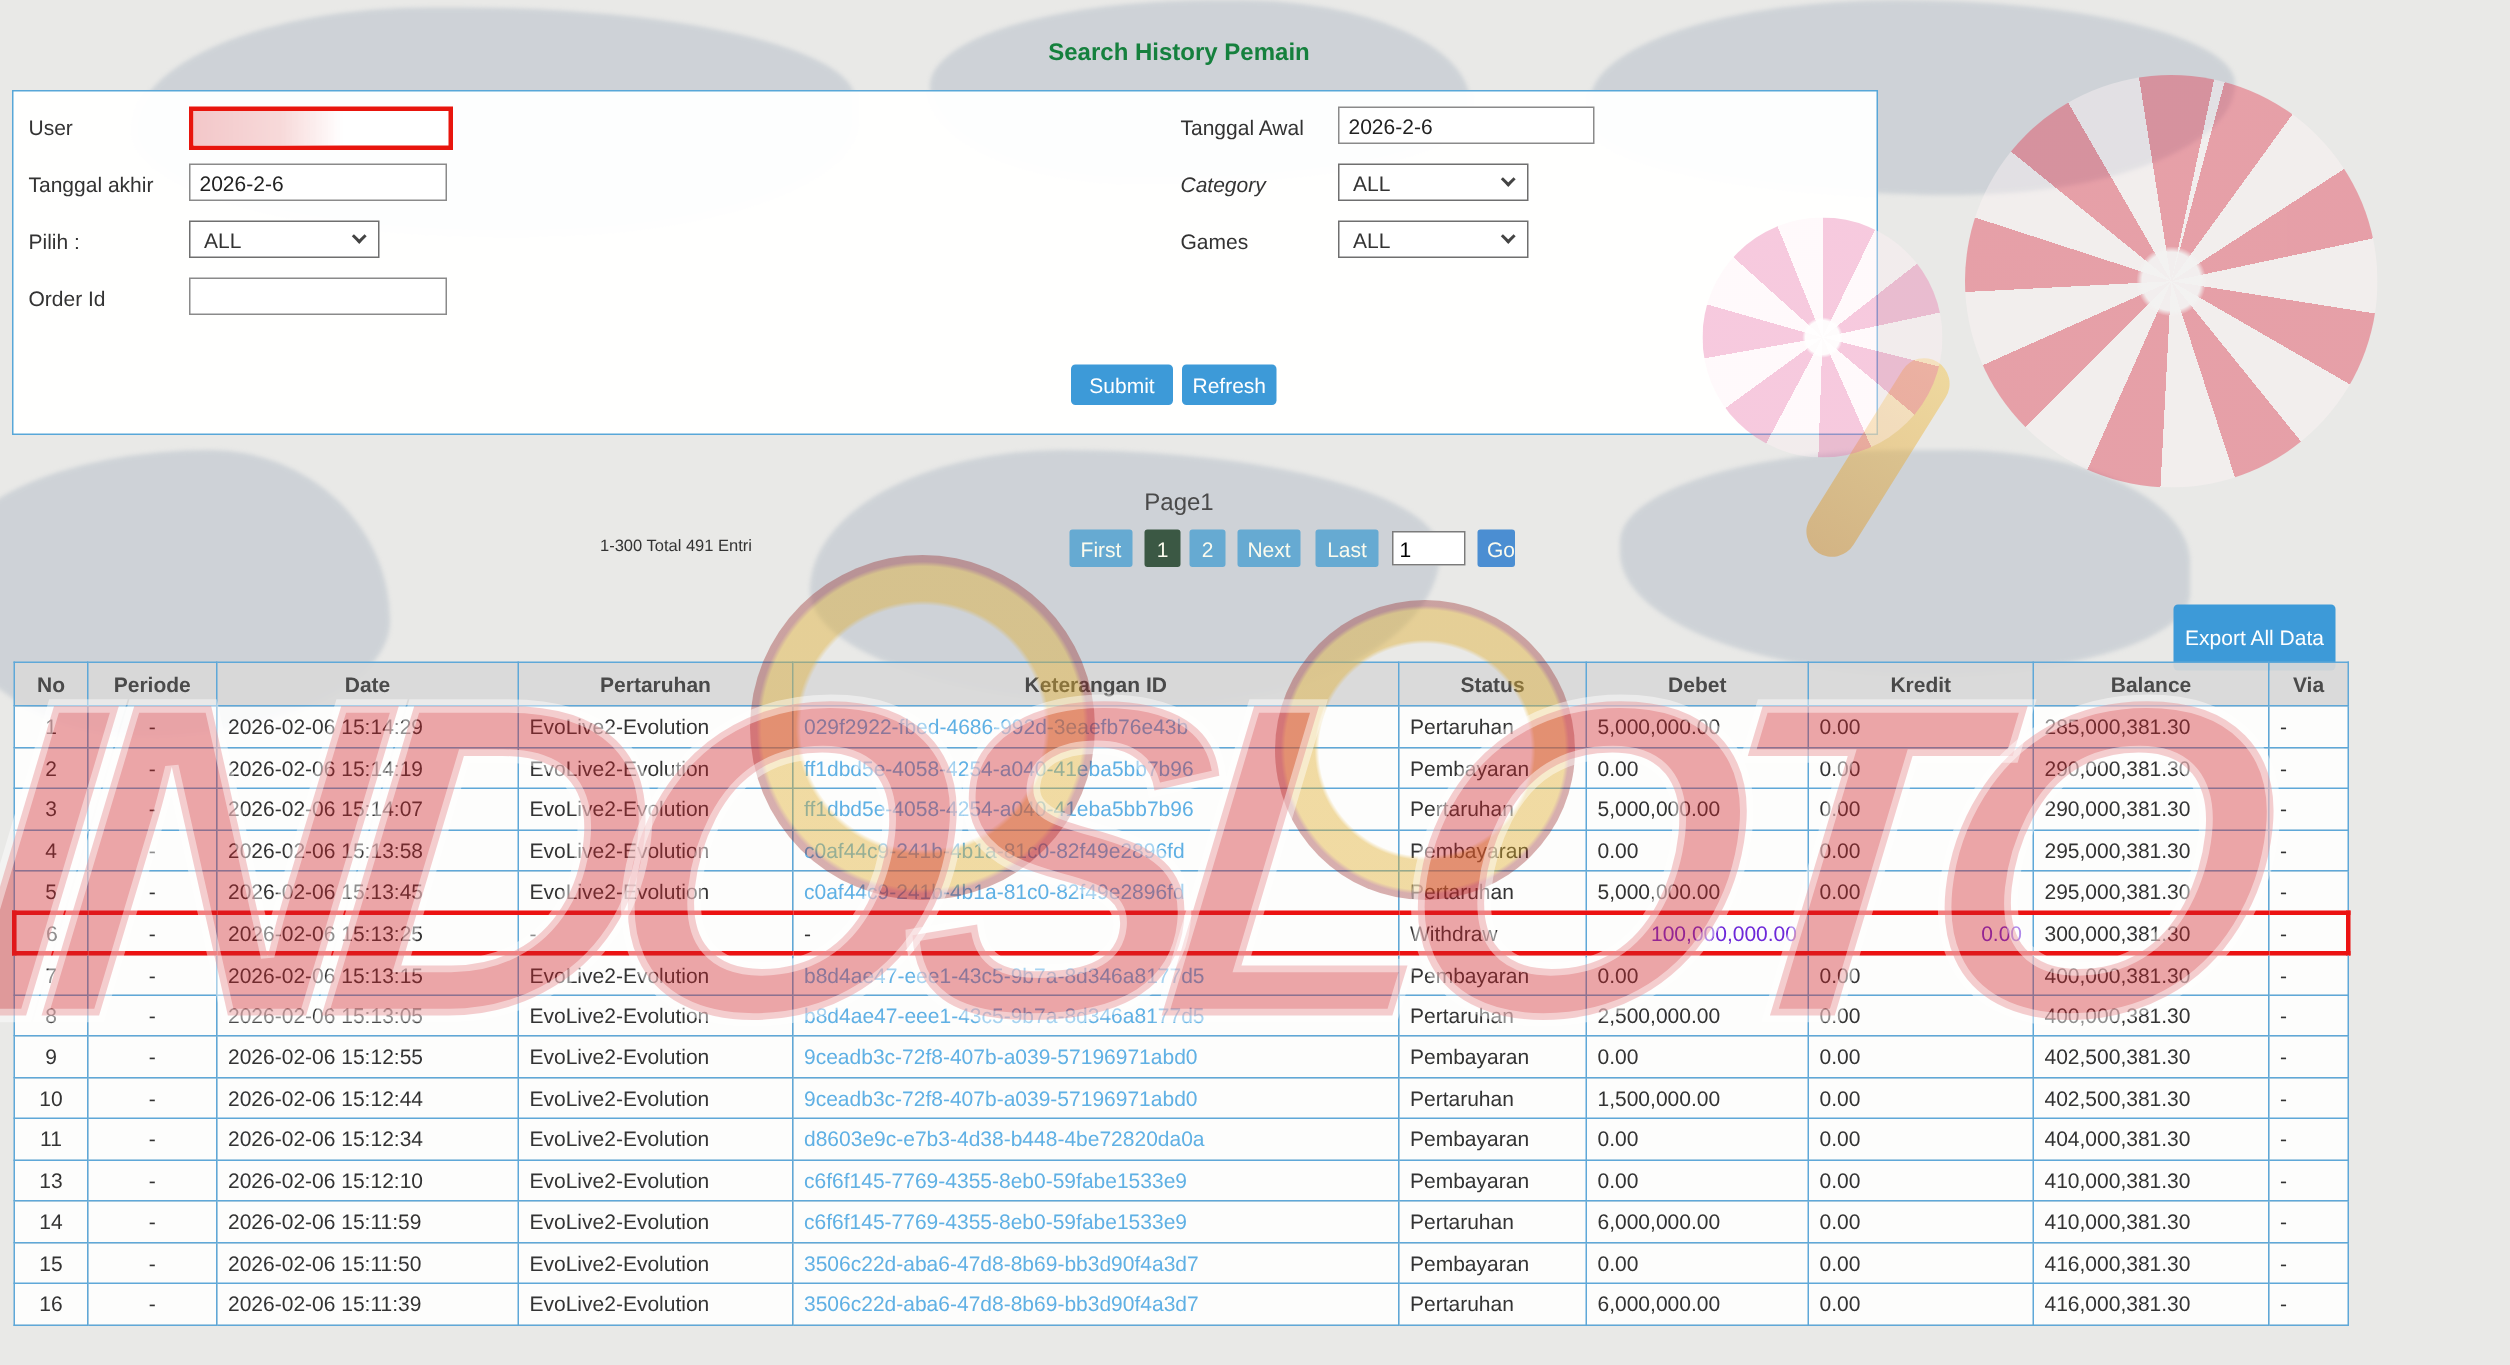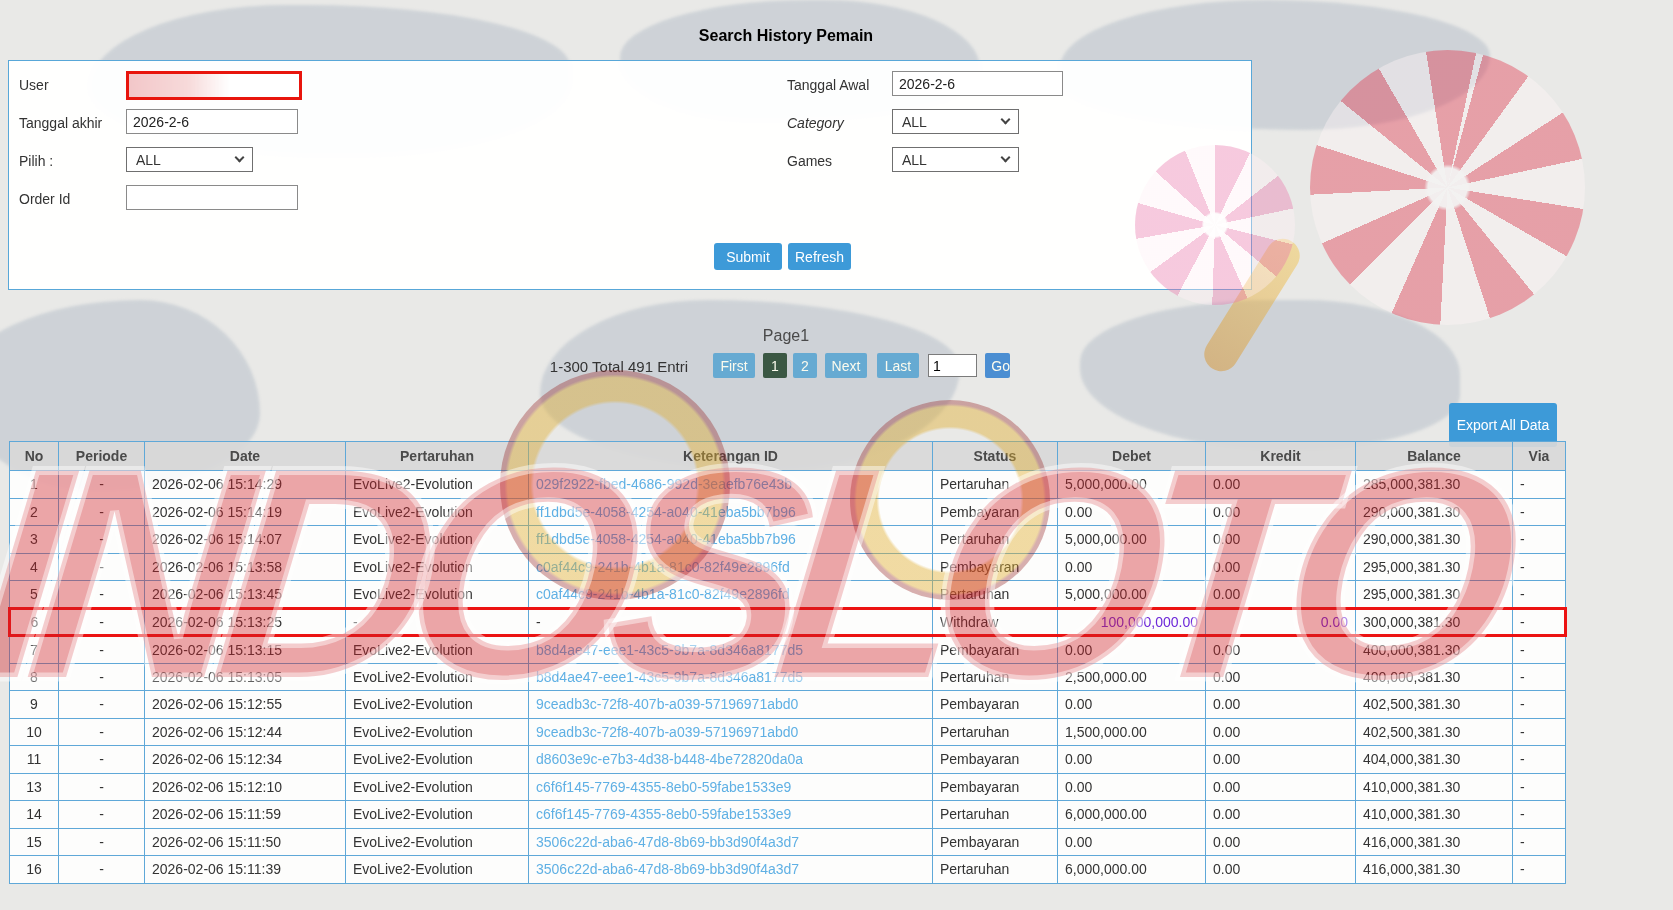--- a/index.html
+++ b/index.html
@@ -7,21 +7,21 @@
   body {
     position:relative;
     font-family:"Liberation Sans", sans-serif;
     background:#e9e9e7;
     color:#333;
   }
   
   .map-blob { position:absolute; background:#b4bdc8; opacity:.5; filter:blur(1.5px); pointer-events:none; }
   
   .page-title { position:absolute; left:8px; top:27px; width:1556px; text-align:center;
-    font-size:16px; font-weight:bold; color:#000000; }
+    font-size:16px; font-weight:bold; color:#15803d; }
   .form-panel { position:absolute; left:8px; top:60px; width:1244px; height:230px;
     background:rgba(255,255,255,.96); border:1px solid #58a7d8; }
   .f-label { position:absolute; font-size:14px; color:#333; }
   .f-input { position:absolute; height:25px; border:1px solid #8a8a8a; background:#fff;
     font-size:14px; padding:0 6px; font-family:"Liberation Sans",sans-serif; color:#222; }
   .fake-select { position:absolute; height:25px; border:1px solid #6f6f6f; background:#fff;
     display:flex; align-items:center; justify-content:space-between; padding:0 9px;
     font-size:14px; cursor:default; }
   .chev { width:7px; height:7px; border-right:2px solid #444; border-bottom:2px solid #444;
     transform:rotate(45deg); margin-top:-4px; }
@@ -30,22 +30,22 @@
   .user-redact { position:absolute; left:-2px; top:-2px; bottom:-2px; width:60%;
     background:linear-gradient(90deg,#f2c6c8 0%,#f7dada 60%,rgba(247,218,218,0) 100%);
     filter:blur(1px); }
   .btn { background:#3d9ad8; color:#fff; border:none; border-radius:3px;
     font-size:14px; font-family:"Liberation Sans",sans-serif; cursor:pointer; }
   .submit-btn { position:absolute; left:705px; top:182px; width:68px; height:27px; }
   .refresh-btn { position:absolute; left:779px; top:182px; width:63px; height:27px; }
   
   .page-label { position:absolute; left:8px; top:327px; width:1556px; text-align:center;
     font-size:16px; color:#4a4a4a; }
-  .entries-text { position:absolute; left:400px; top:358px; width:288px; text-align:right;
-    font-size:15px; color:#333; }
+  .entries-text { position:absolute; left:400px; top:358px; width:288px; 
+    font-size:11px; color:#333; }
   .pg-btn { position:absolute; top:353px; height:25px; border:none; border-radius:2px;
     background:rgba(88,164,210,.88); color:#fbfbee; font-size:14px;
     font-family:"Liberation Sans",sans-serif; cursor:pointer; }
   .pg-current { background:#3b5844; }
   .pg-go { background:#4b8ed2;text-align:right; }
   .pg-input { position:absolute; left:928px; top:354px; width:49px; height:23px;
     border:1px solid #7b7b7b; font-size:14px; padding:0 4px;
     font-family:"Liberation Sans",sans-serif; }
   .export-btn { position:absolute; left:1449px; top:403px; width:108px; height:44px; }
   

